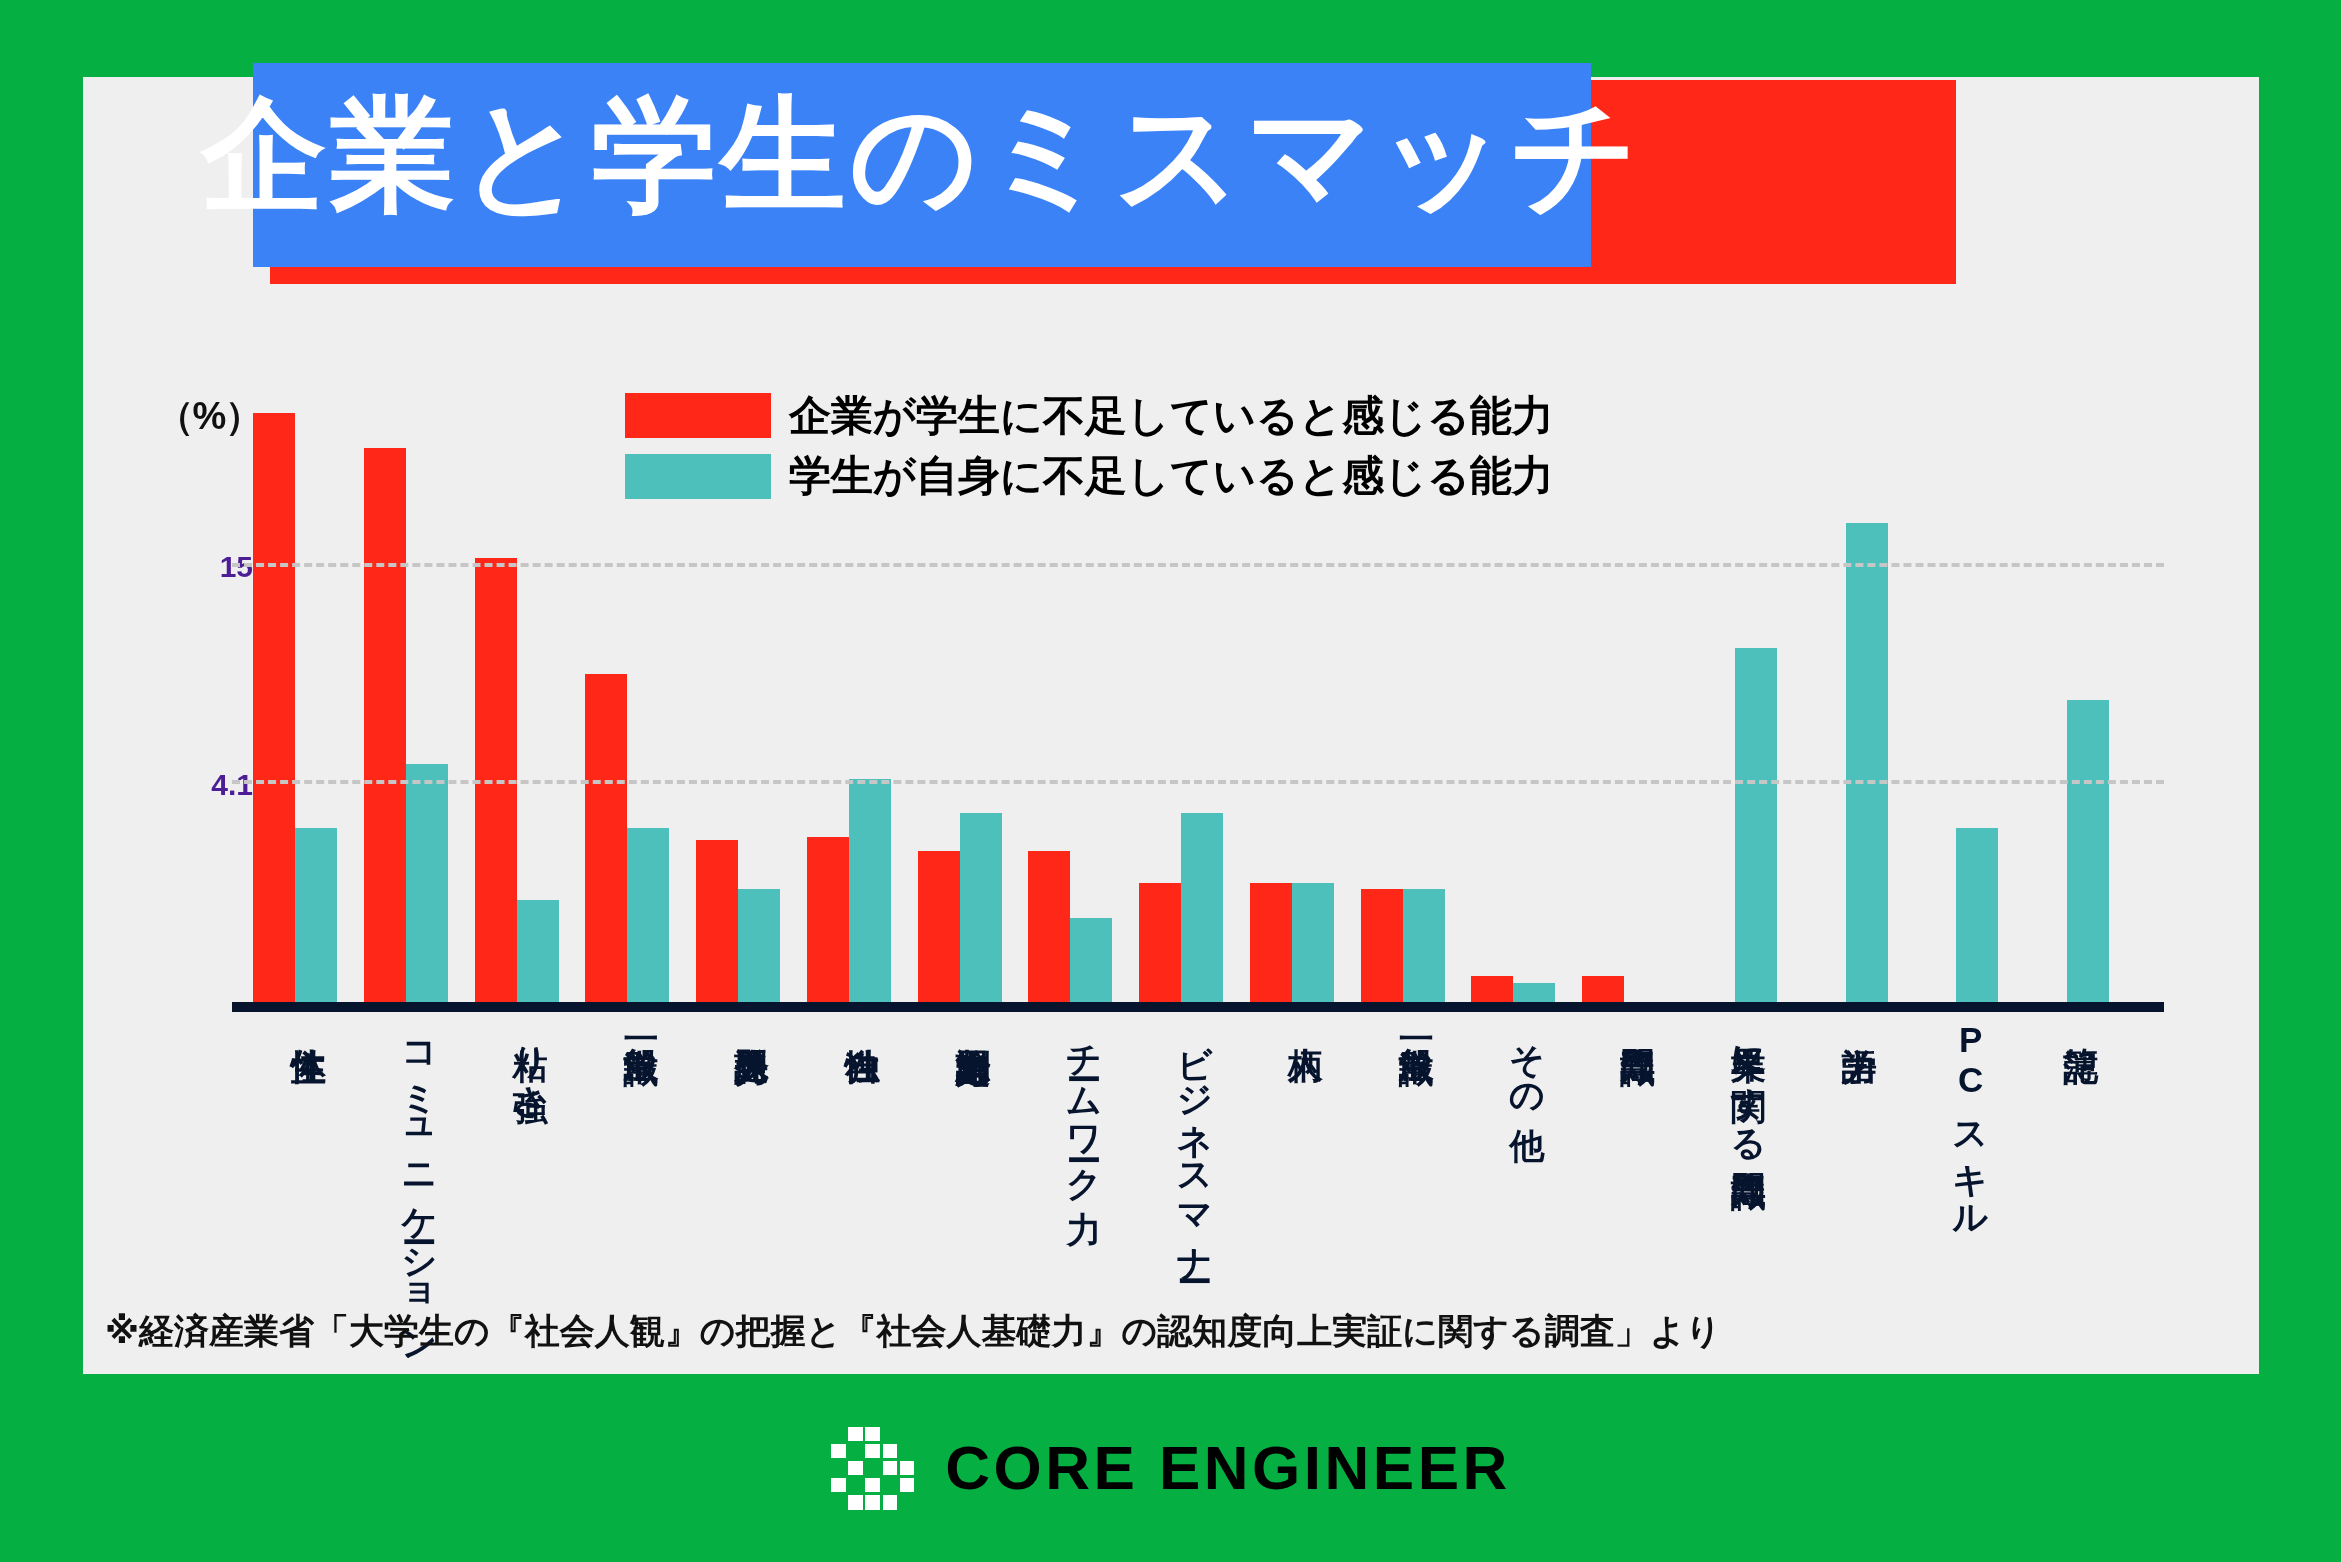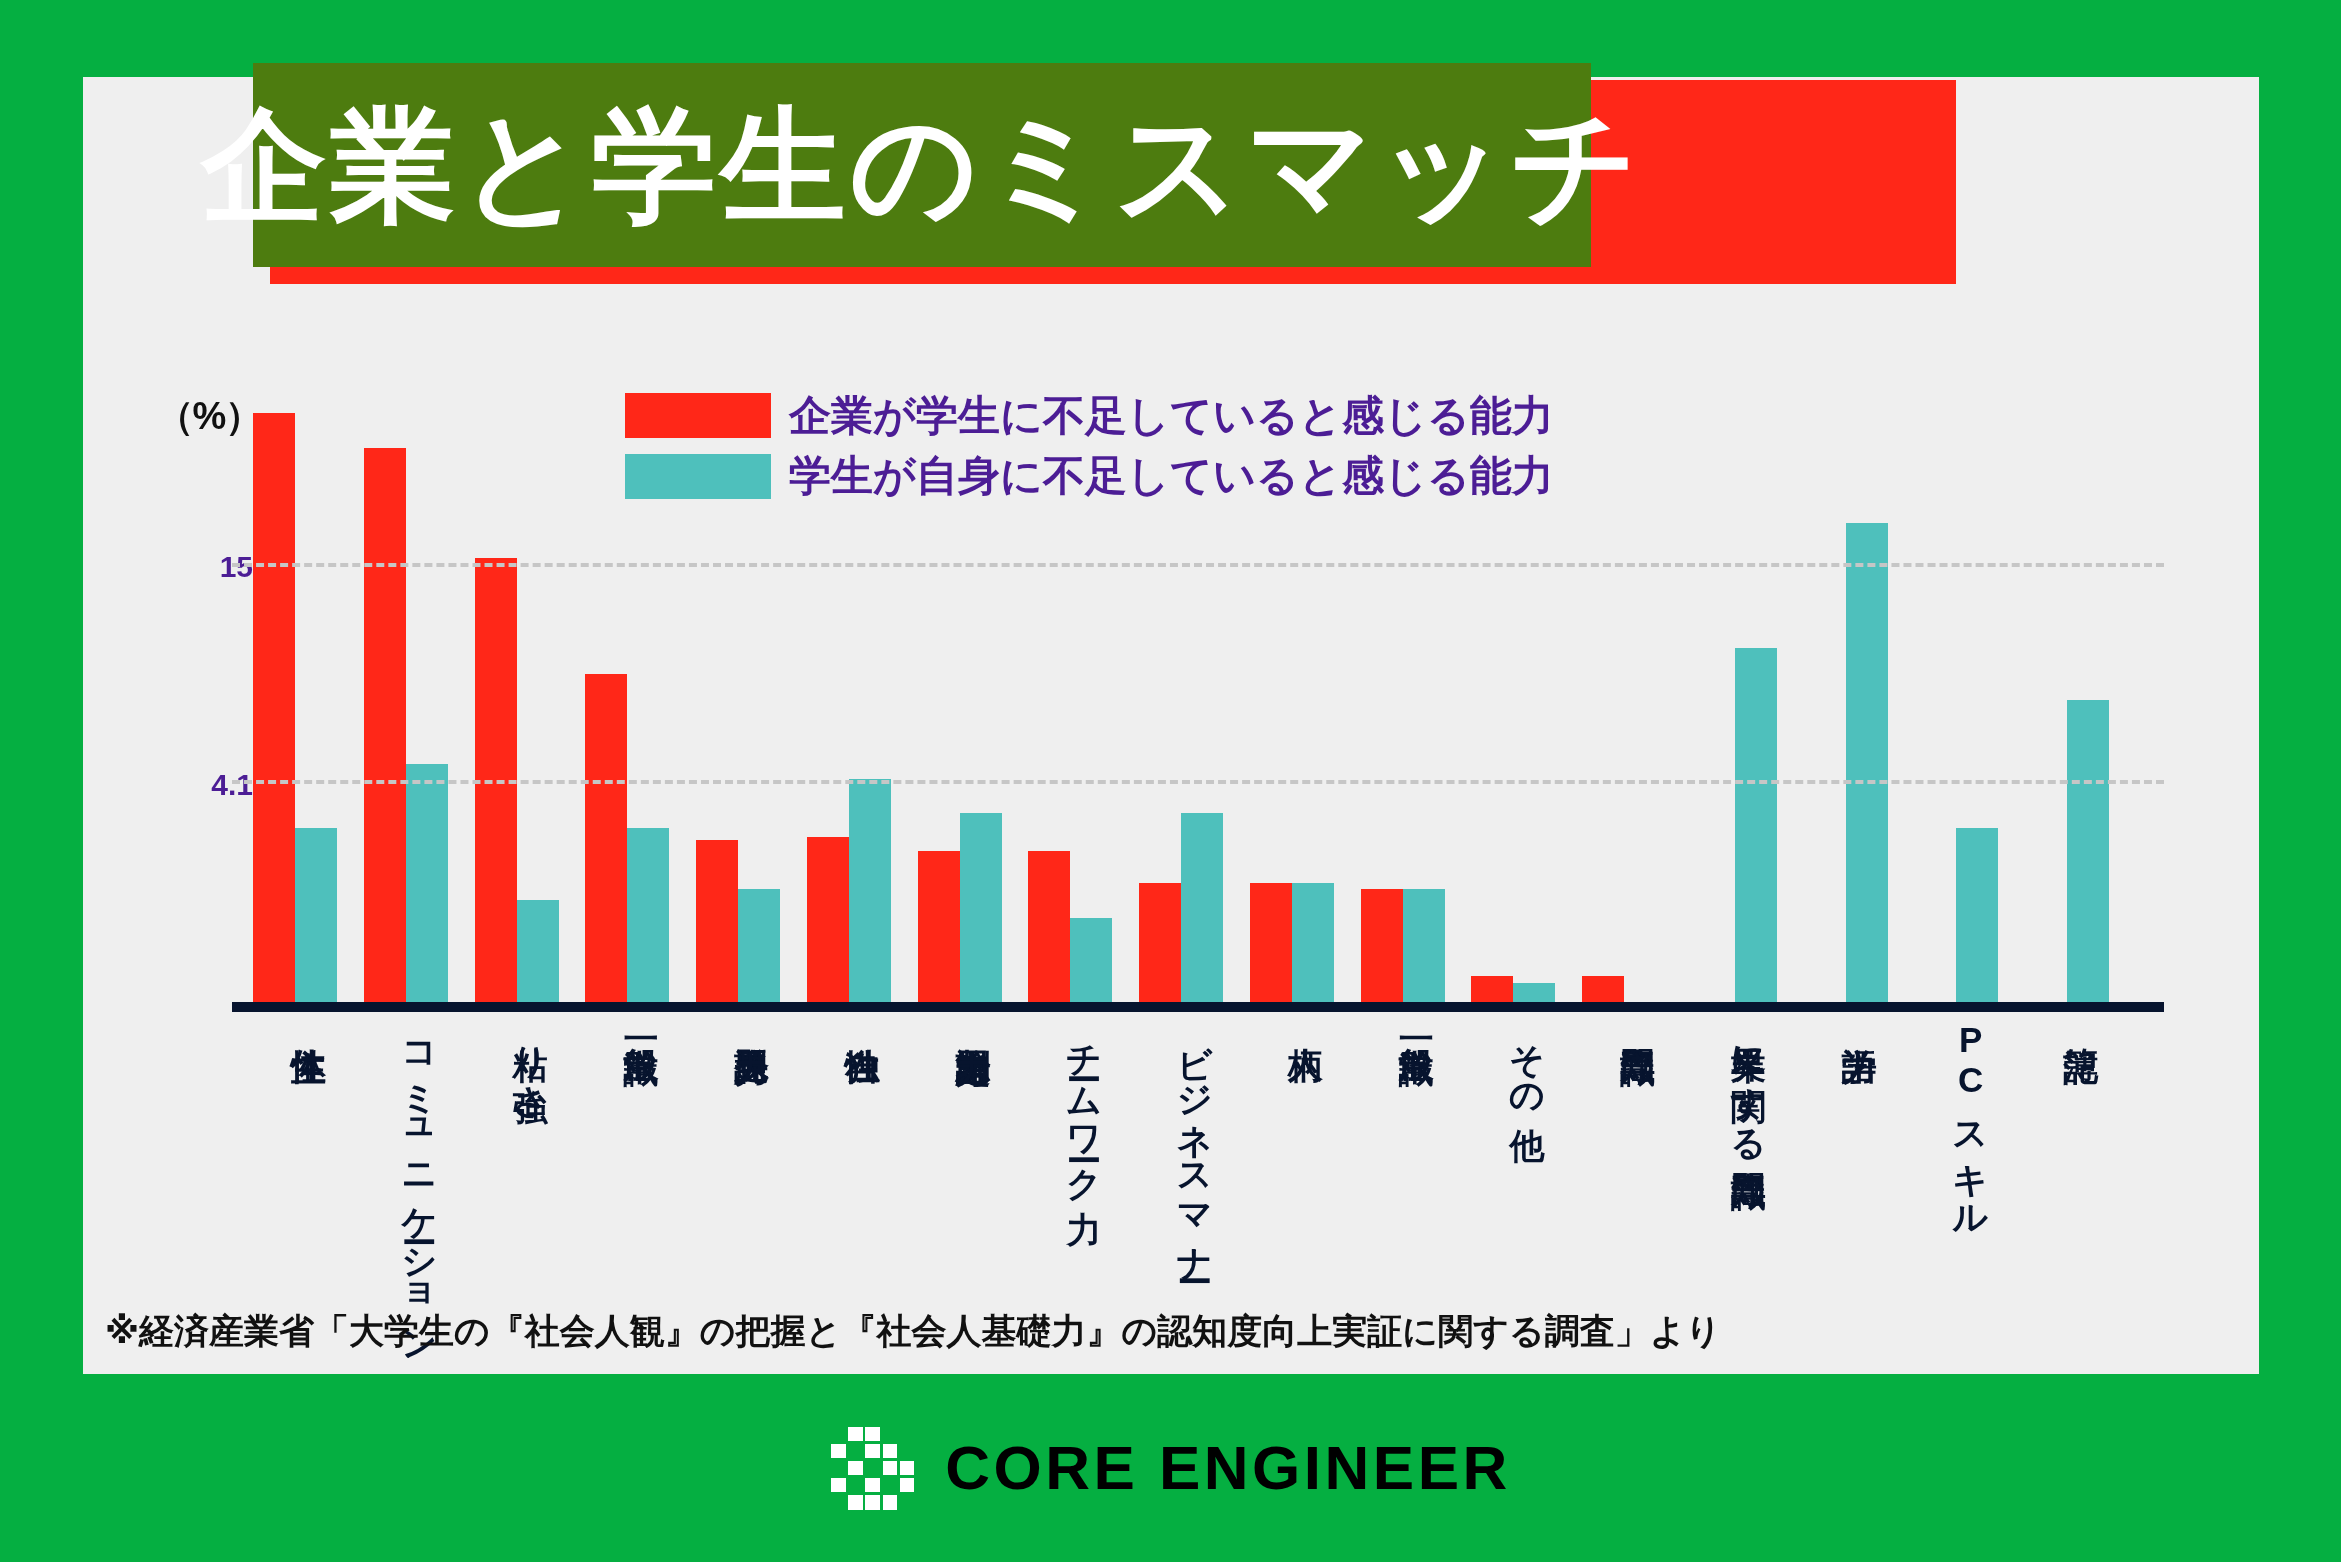--- a/index.html
+++ b/index.html
@@ -23,43 +23,43 @@
   
   .title-wrap { position:absolute; left:253px; top:63px; }
   .title-shadow {
     position:absolute; left:17px; top:17px;
     width:1686px; height:204px;
     background:#FF2718;
   }
   .title-box {
     position:relative;
     width:1338px; height:204px;
-    background:#4d7c0f;
-    display:flex; align-items:center; justify-content:center;
+    background:#3b82f6;
+    display:flex; align-items:center; justify-content:center;font-family:Liberation Mono, monospace;
   }
   .title-text {
     color:#FFFFFF;
     font-size:125px;
     font-weight:700;
     letter-spacing:4.2px;
     line-height:1;
     white-space:nowrap;
   }
 
   
   .legend { position:absolute; left:625px; top:393px; }
   .legend-row { display:flex; align-items:center; margin-bottom:15.5px; }
   .legend-swatch { width:146px; height:45px; flex:0 0 auto; }
   .legend-swatch.red { background:#FF2718; }
   .legend-swatch.teal { background:#4EC0BC; }
   .legend-label {
     margin-left:18px;
     font-size:42px;
     font-weight:700;
-    color:#4c1d95;
+    color:#000000;
     white-space:nowrap;
     line-height:1;
   }
 
   
   .yunit {
     position:absolute; left:156px; top:391px;
     font-size:38px; font-weight:700; color:#111;
     letter-spacing:-1.4px;
   }

